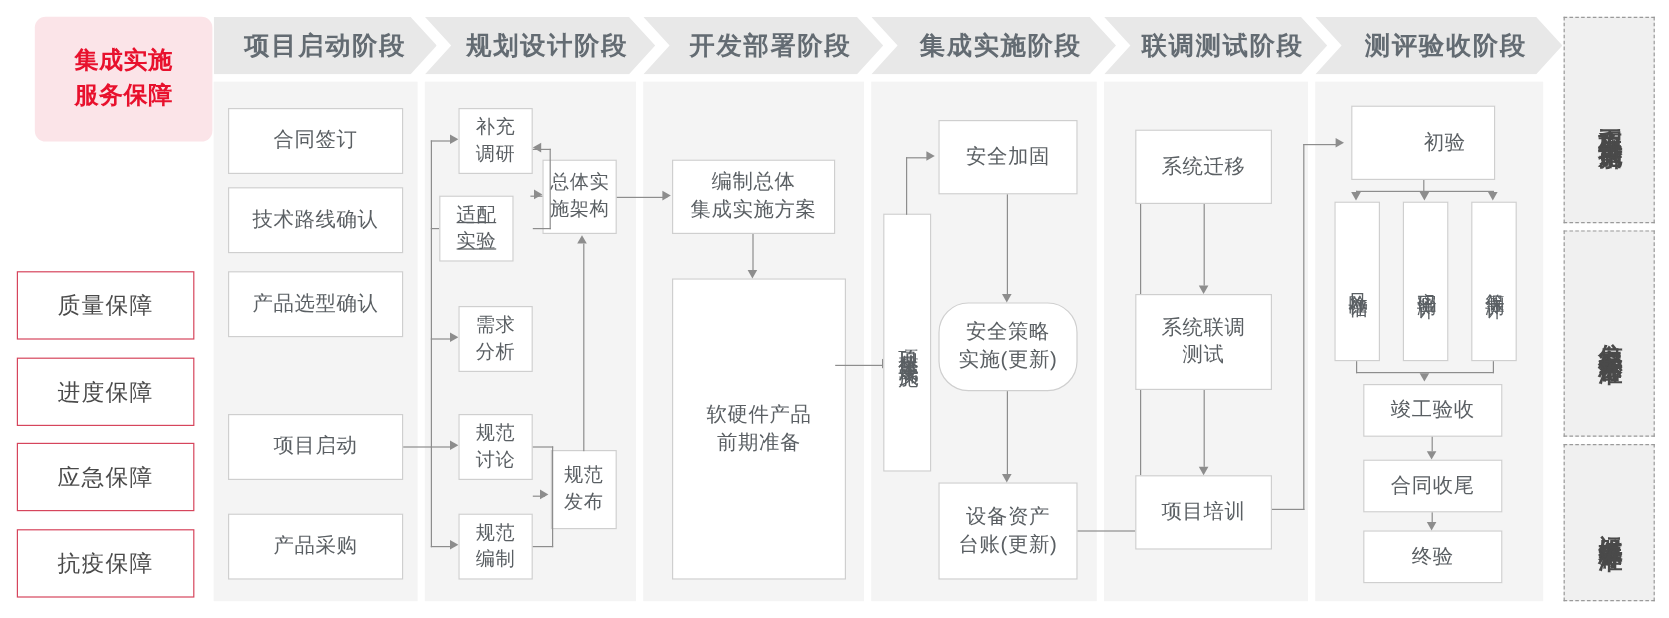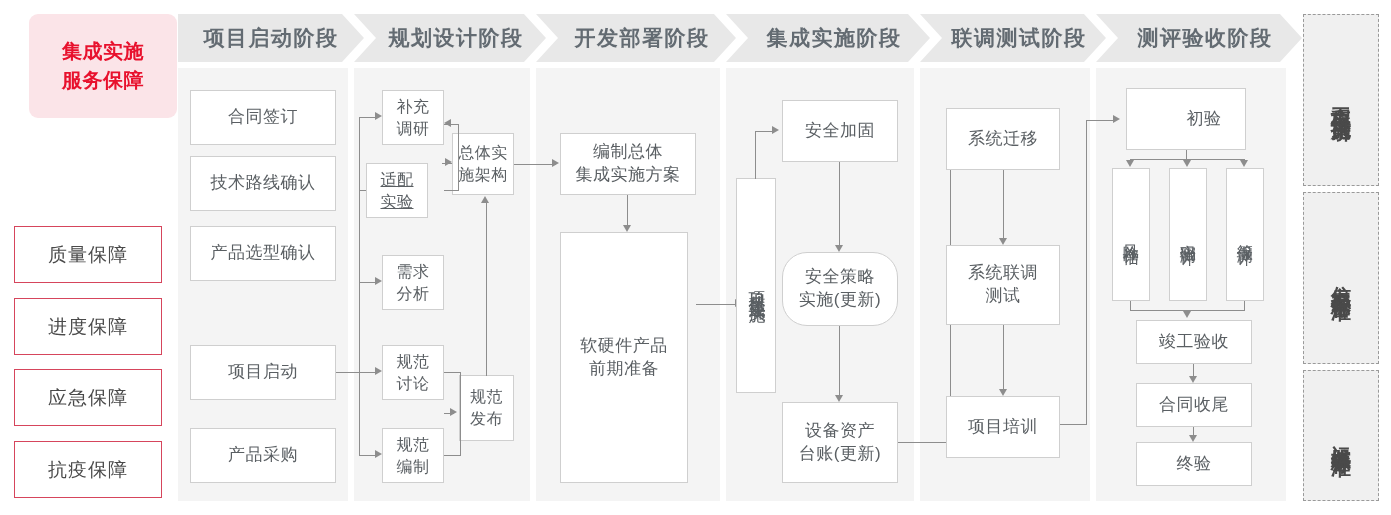--- a/index.html
+++ b/index.html
@@ -202,21 +202,21 @@
 
   <div class="abs vline" style="left:486px;top:203px;height:173px;"></div>
   <div class="abs arr arr-u" style="left:481px;top:196px;"></div>
 
   <div class="abs hline" style="left:514px;top:164px;width:42px;"></div>
   <div class="abs arr arr-r" style="left:552px;top:159px;"></div>
 
   <div class="abs node" style="left:560px;top:133px;width:136px;height:62px;">
     <span>编制总体<br>集成实施方案</span>
   </div>
-  <div class="abs node" style="left:560px;top:232px;width:128px;height:251px;">
+  <div class="abs node" style="left:560px;top:232px;width:145px;height:251px;">
     <span>软硬件产品<br>前期准备</span>
   </div>
   <div class="abs vline" style="left:627px;top:195px;height:30px;"></div>
   <div class="abs arr arr-d" style="left:623px;top:225px;"></div>
 
   <div class="abs hline" style="left:696px;top:304px;width:42px;"></div>
   <div class="abs arr arr-r" style="left:735px;top:299px;"></div>
 
   <div class="abs node vert" style="left:736px;top:178px;width:40px;height:215px;">
     <span>项目整体集成实施</span>

